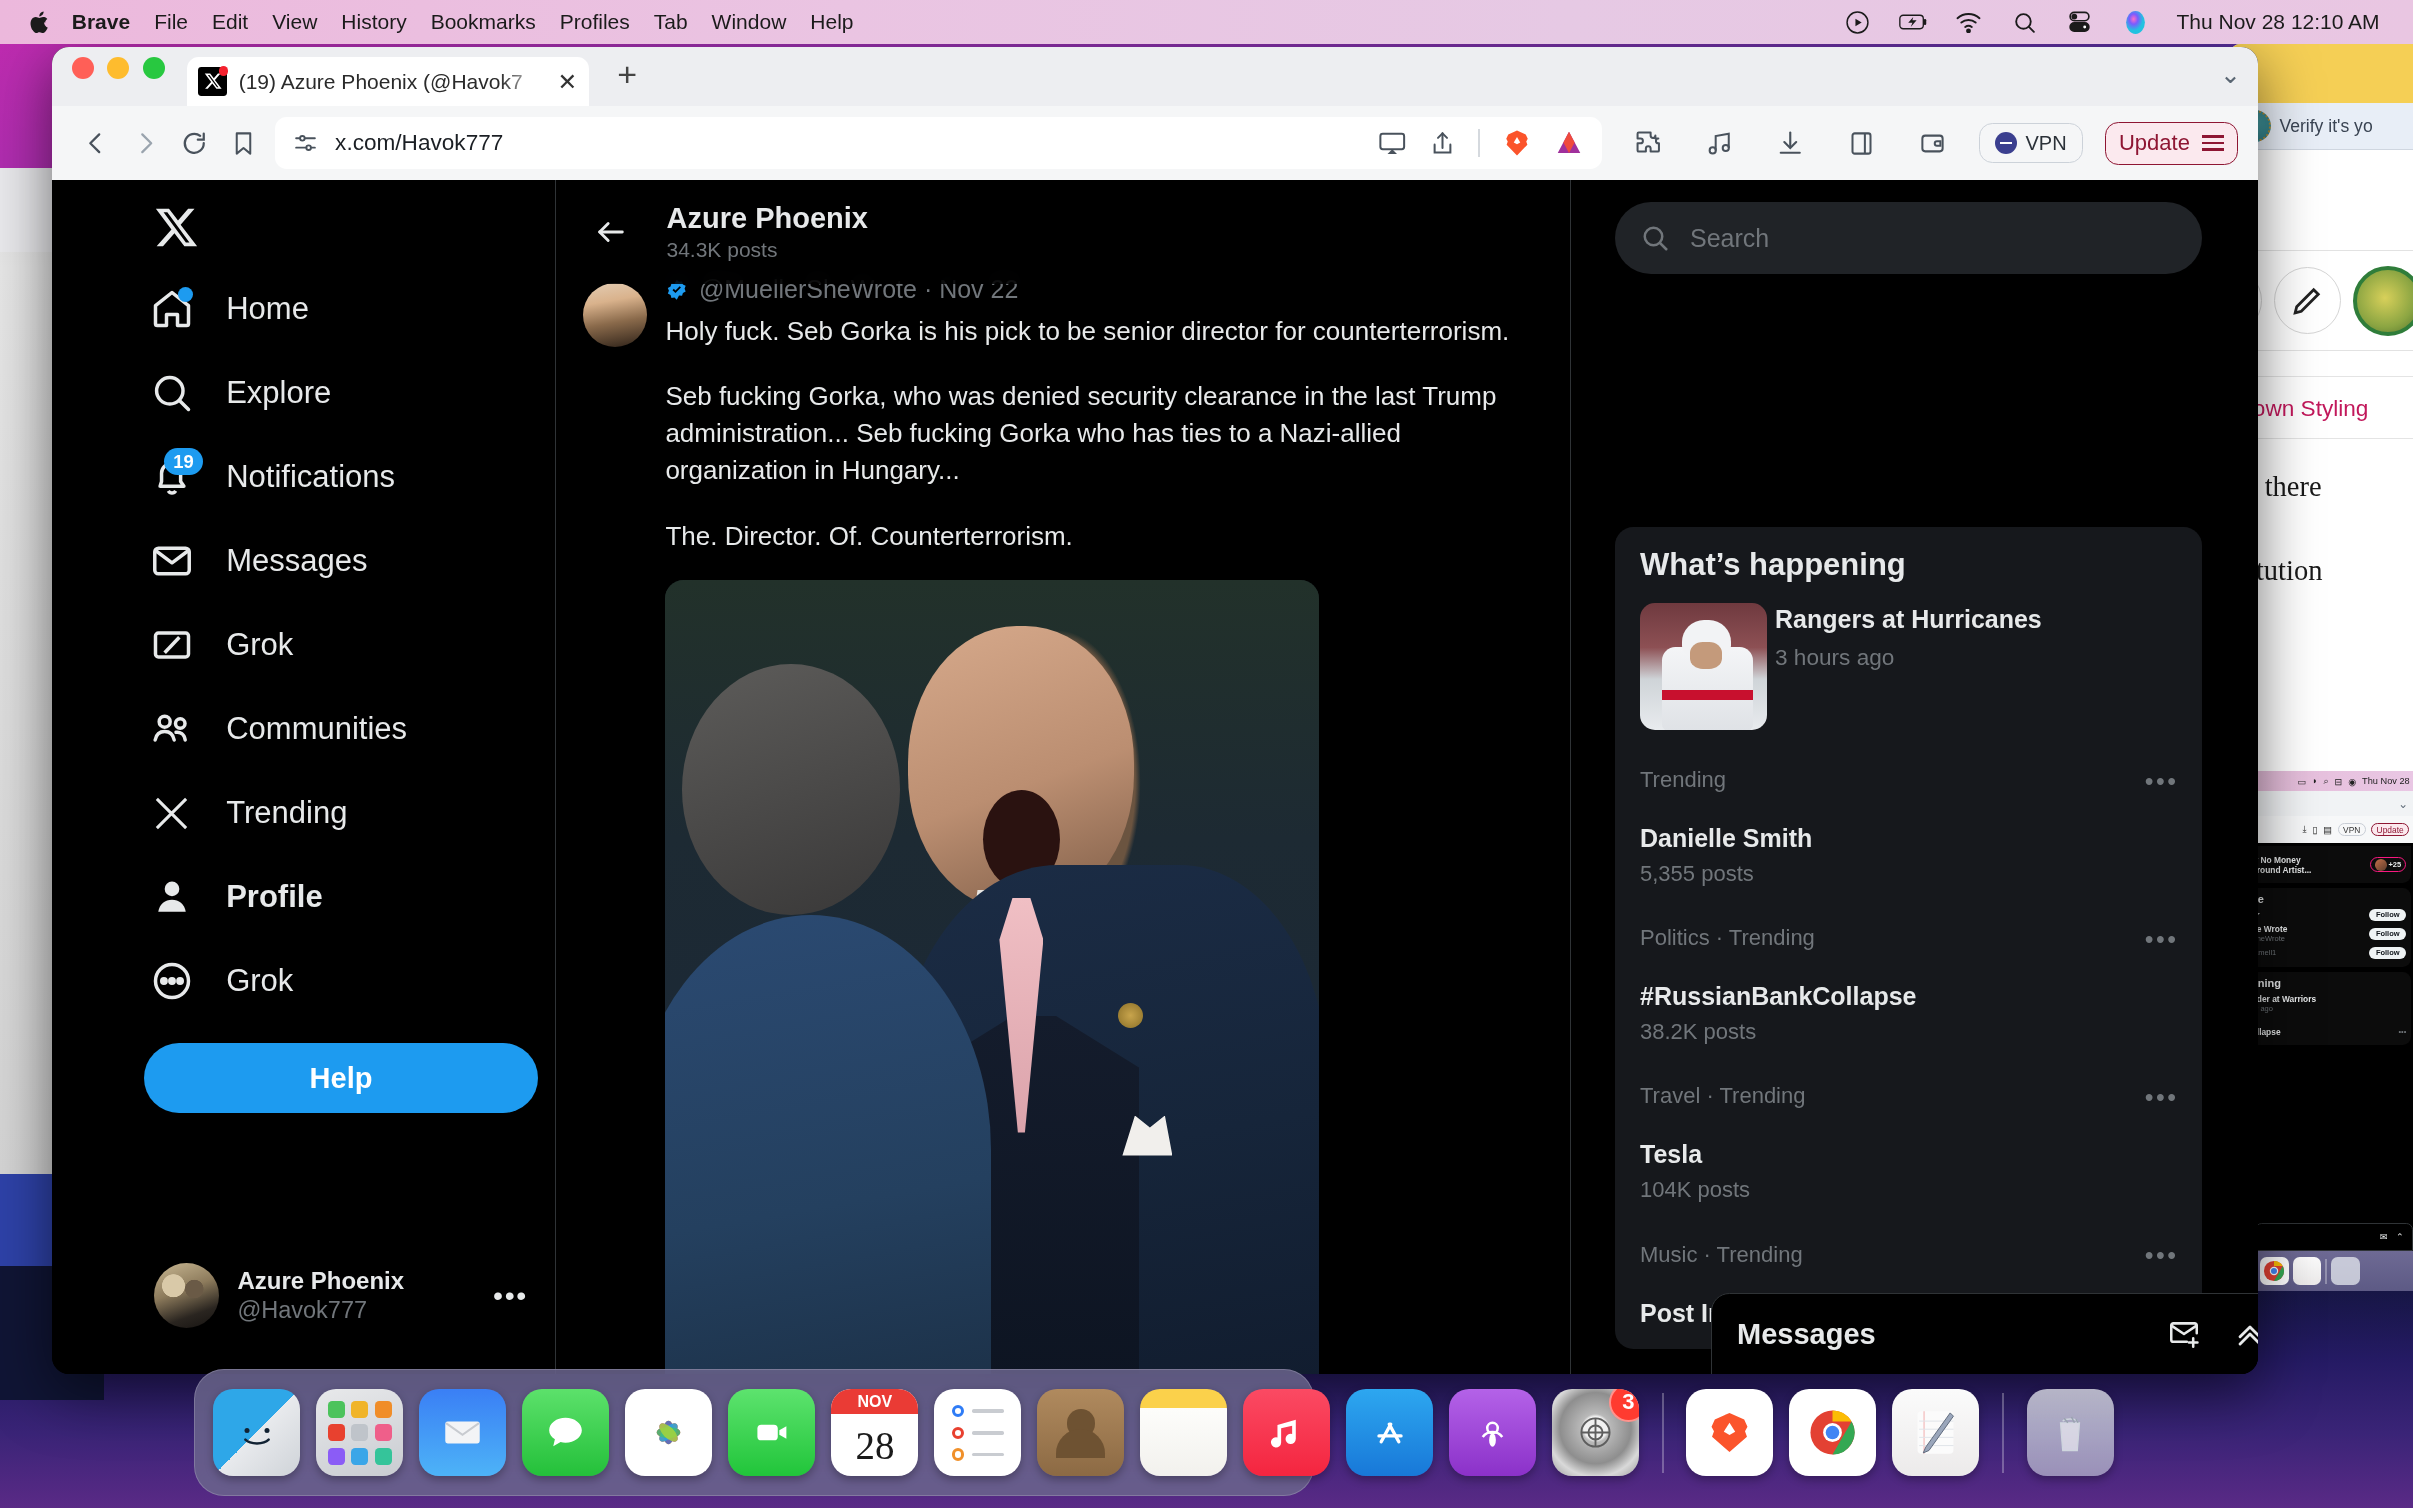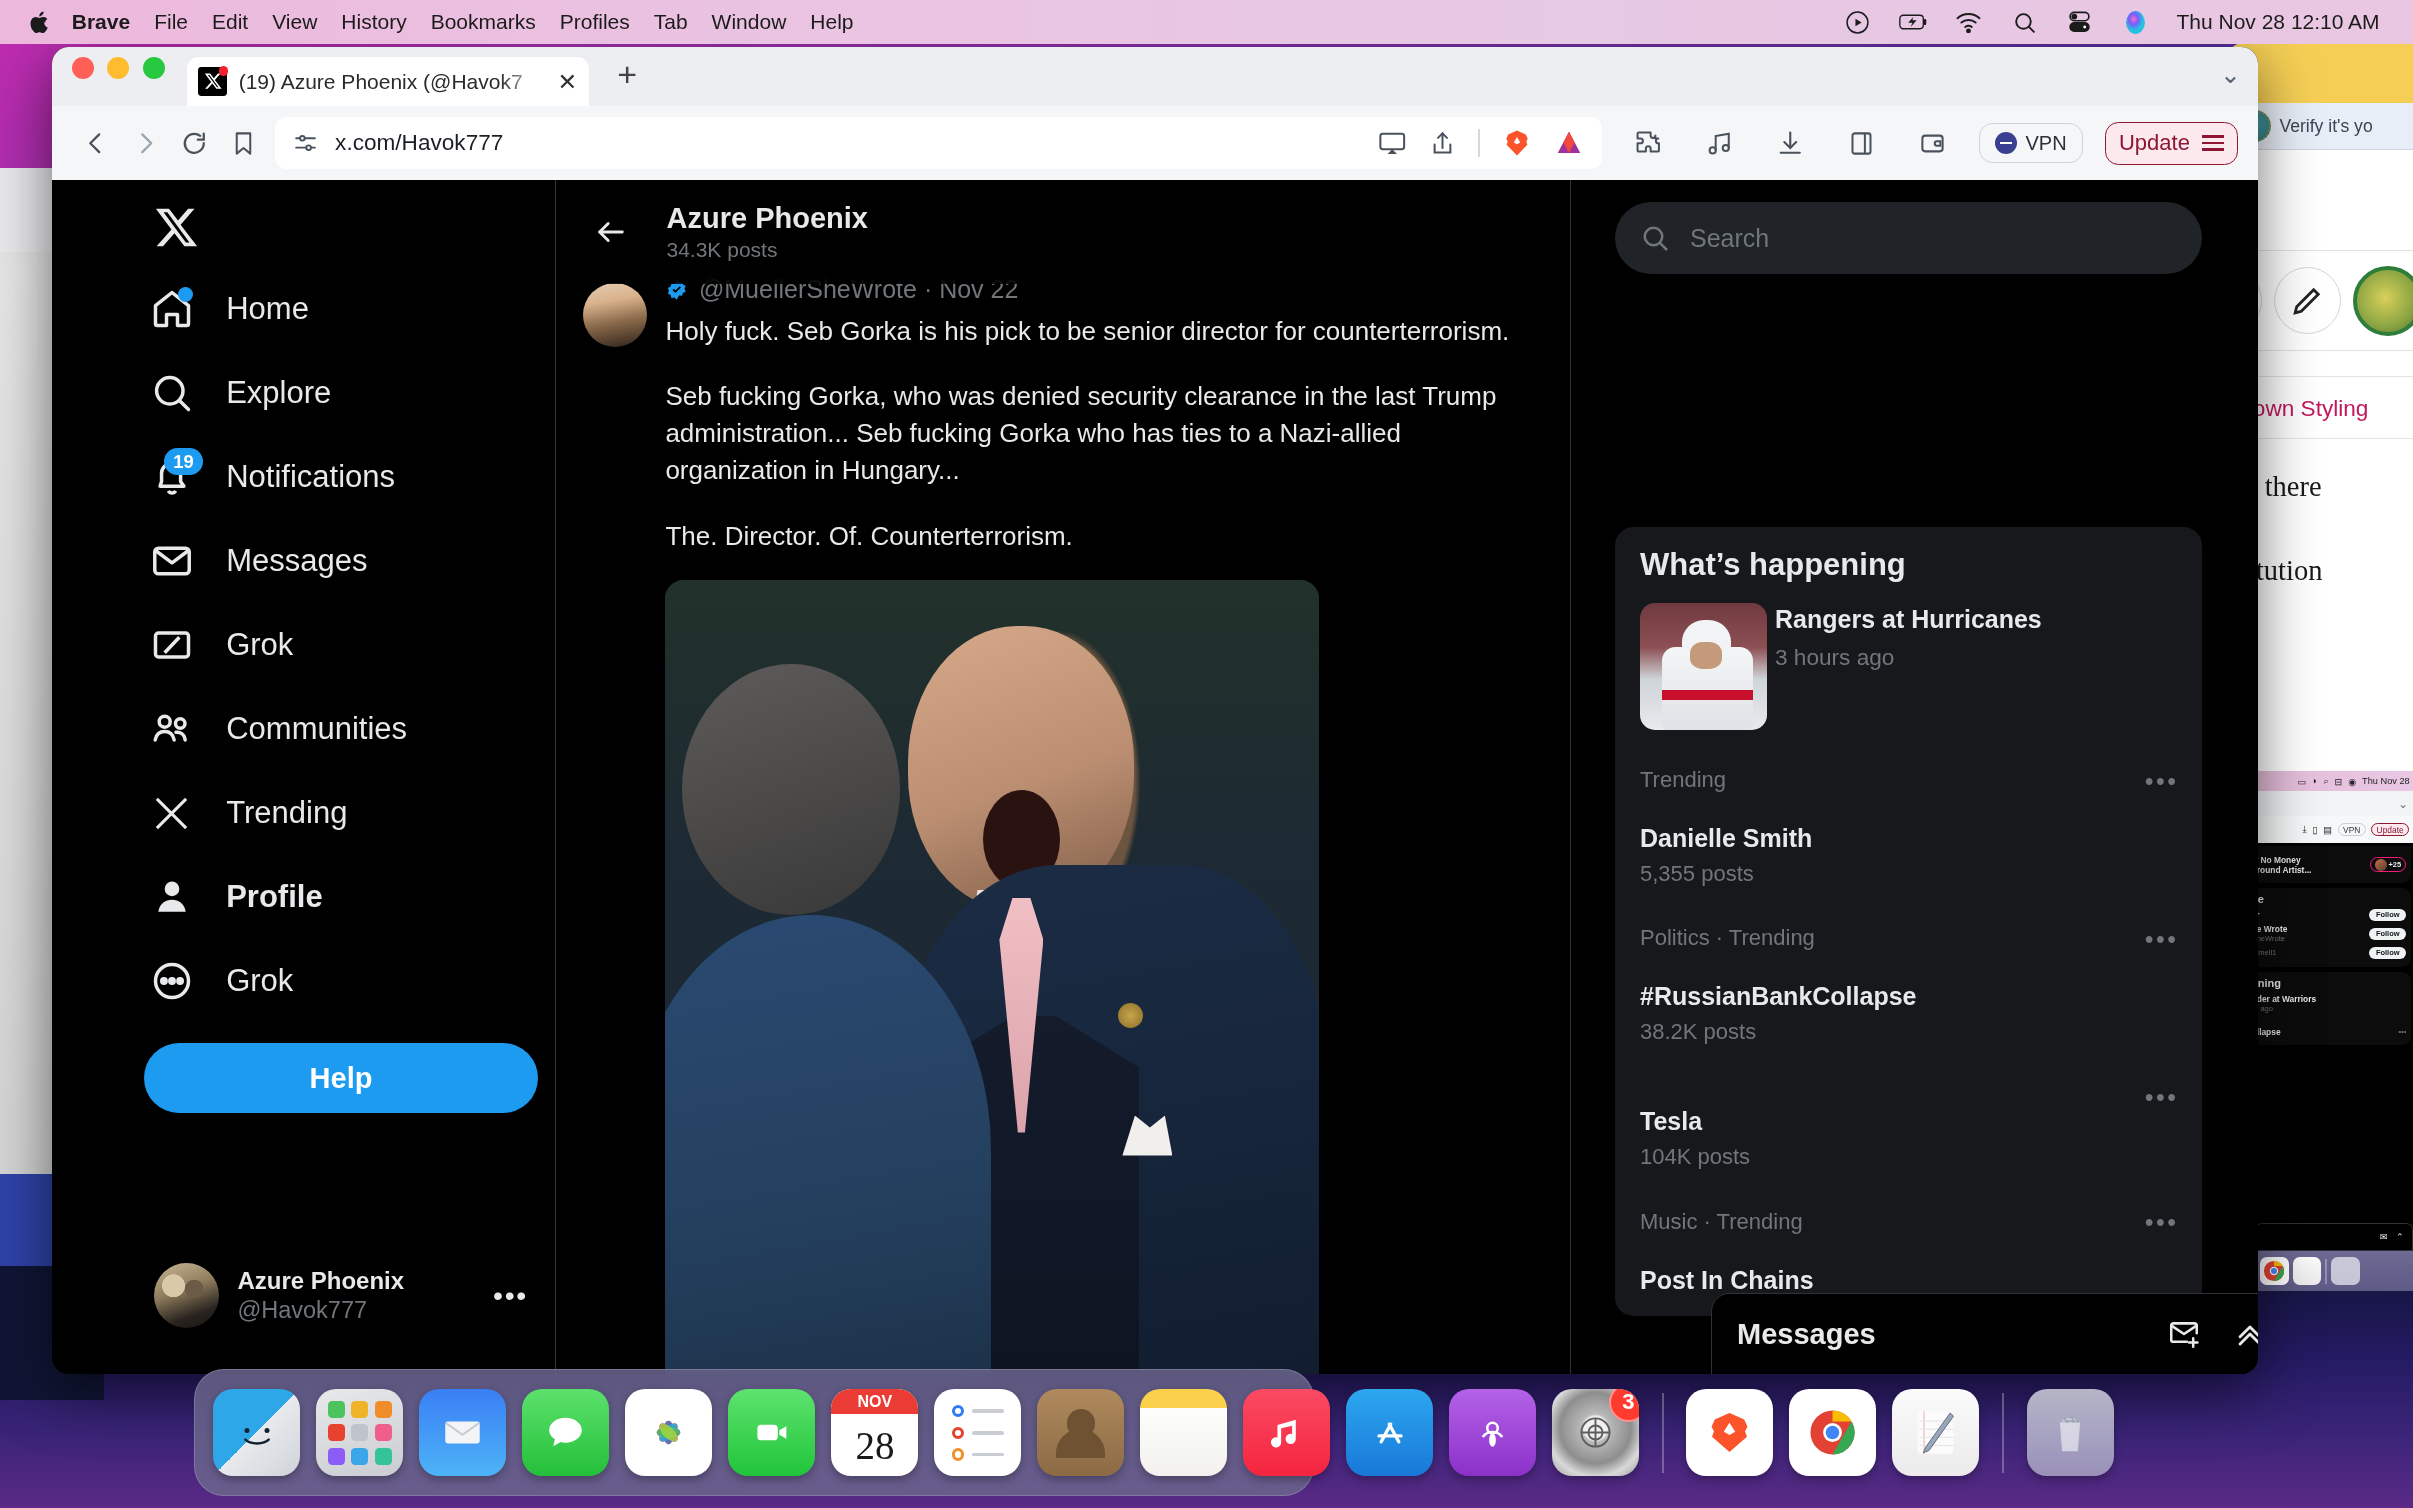--- a/index.html
+++ b/index.html
@@ -839,20 +839,21 @@
           </div>
 
           <div class="trend">
             <span class="trend-cat" style="display:block;">Politics · Trending</span>
             <span class="trend-name" style="display:block;">#RussianBankCollapse</span>
             <span class="trend-count" style="display:block;">38.2K posts</span>
             <span class="trend-dots">•••</span>
           </div>
 
           <div class="trend">
+            <span class="trend-cat" style="display:block;">Travel · Trending</span>
             <span class="trend-name" style="display:block;">Tesla</span>
             <span class="trend-count" style="display:block;">104K posts</span>
             <span class="trend-dots">•••</span>
           </div>
 
           <div class="trend">
             <span class="trend-cat" style="display:block;">Music · Trending</span>
             <span class="trend-name" style="display:block;">Post In Chains</span>
             <span class="trend-dots">•••</span>
           </div>

